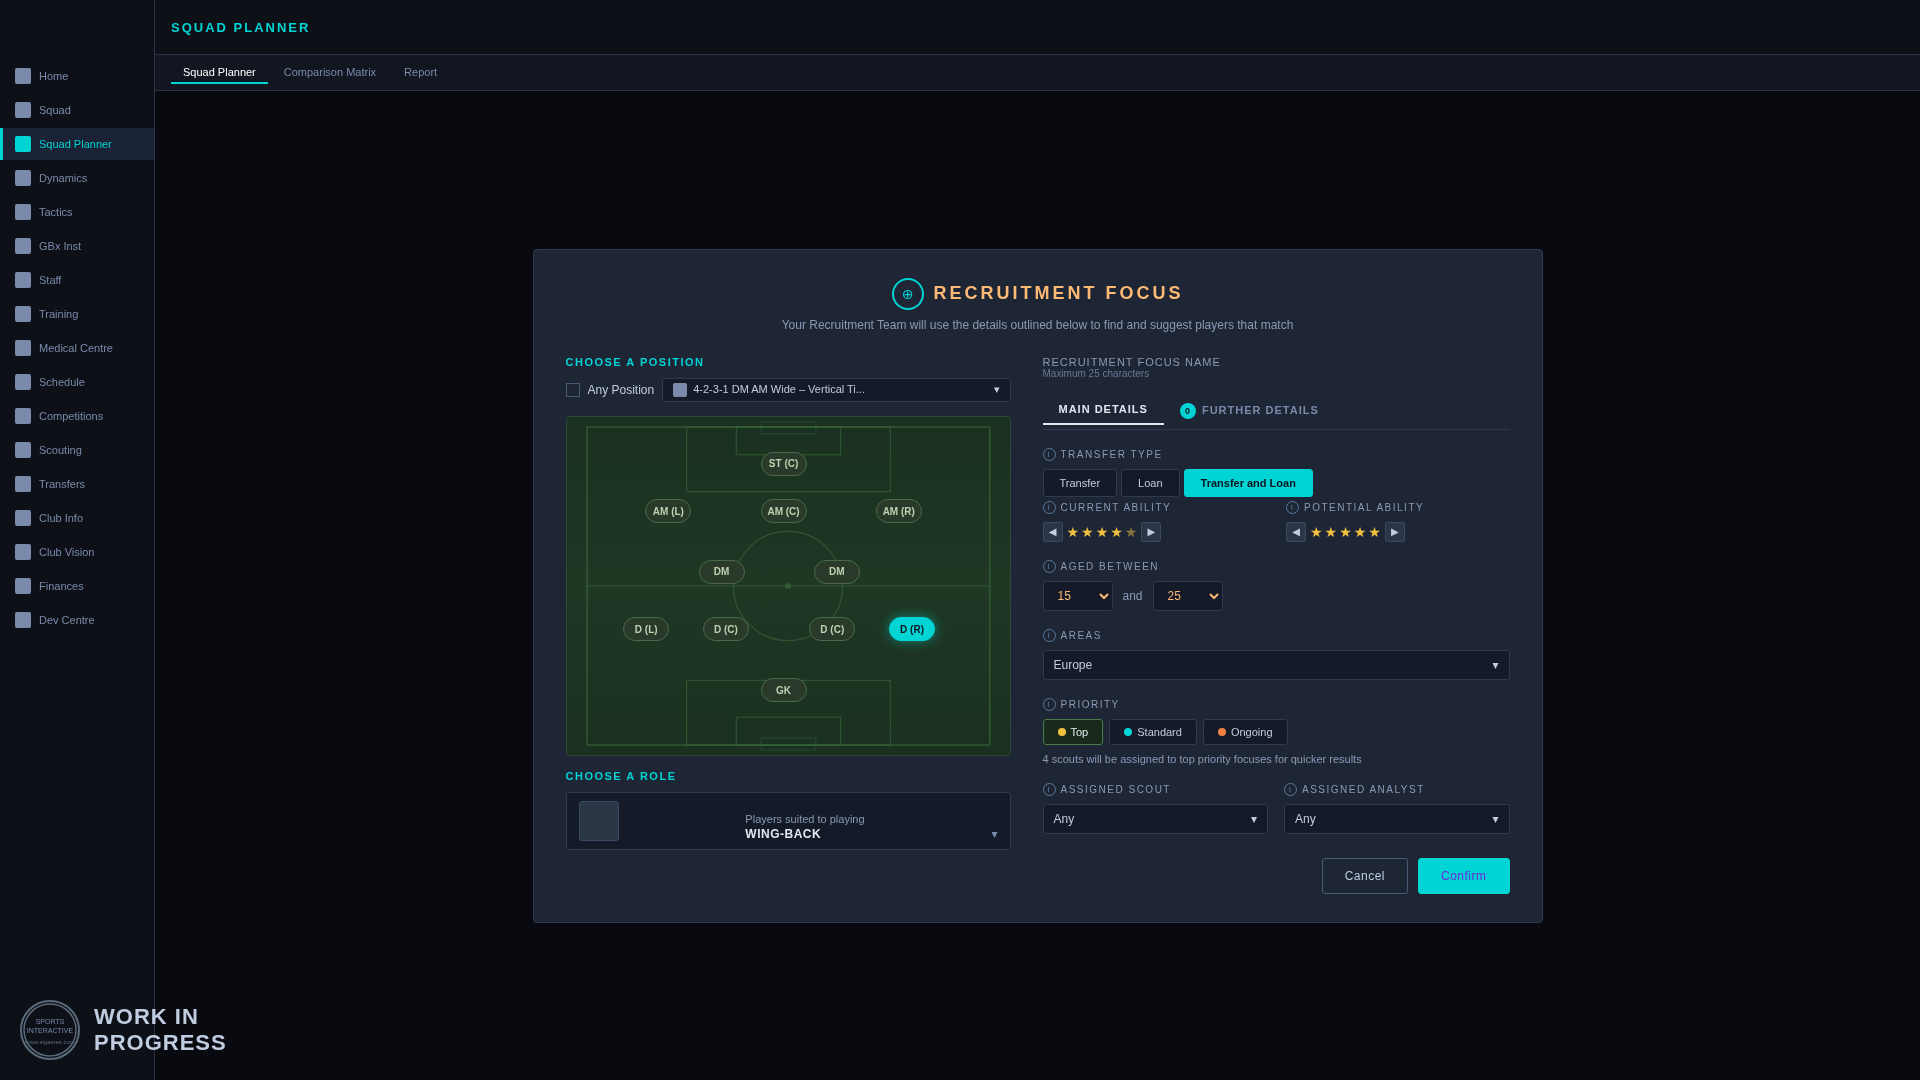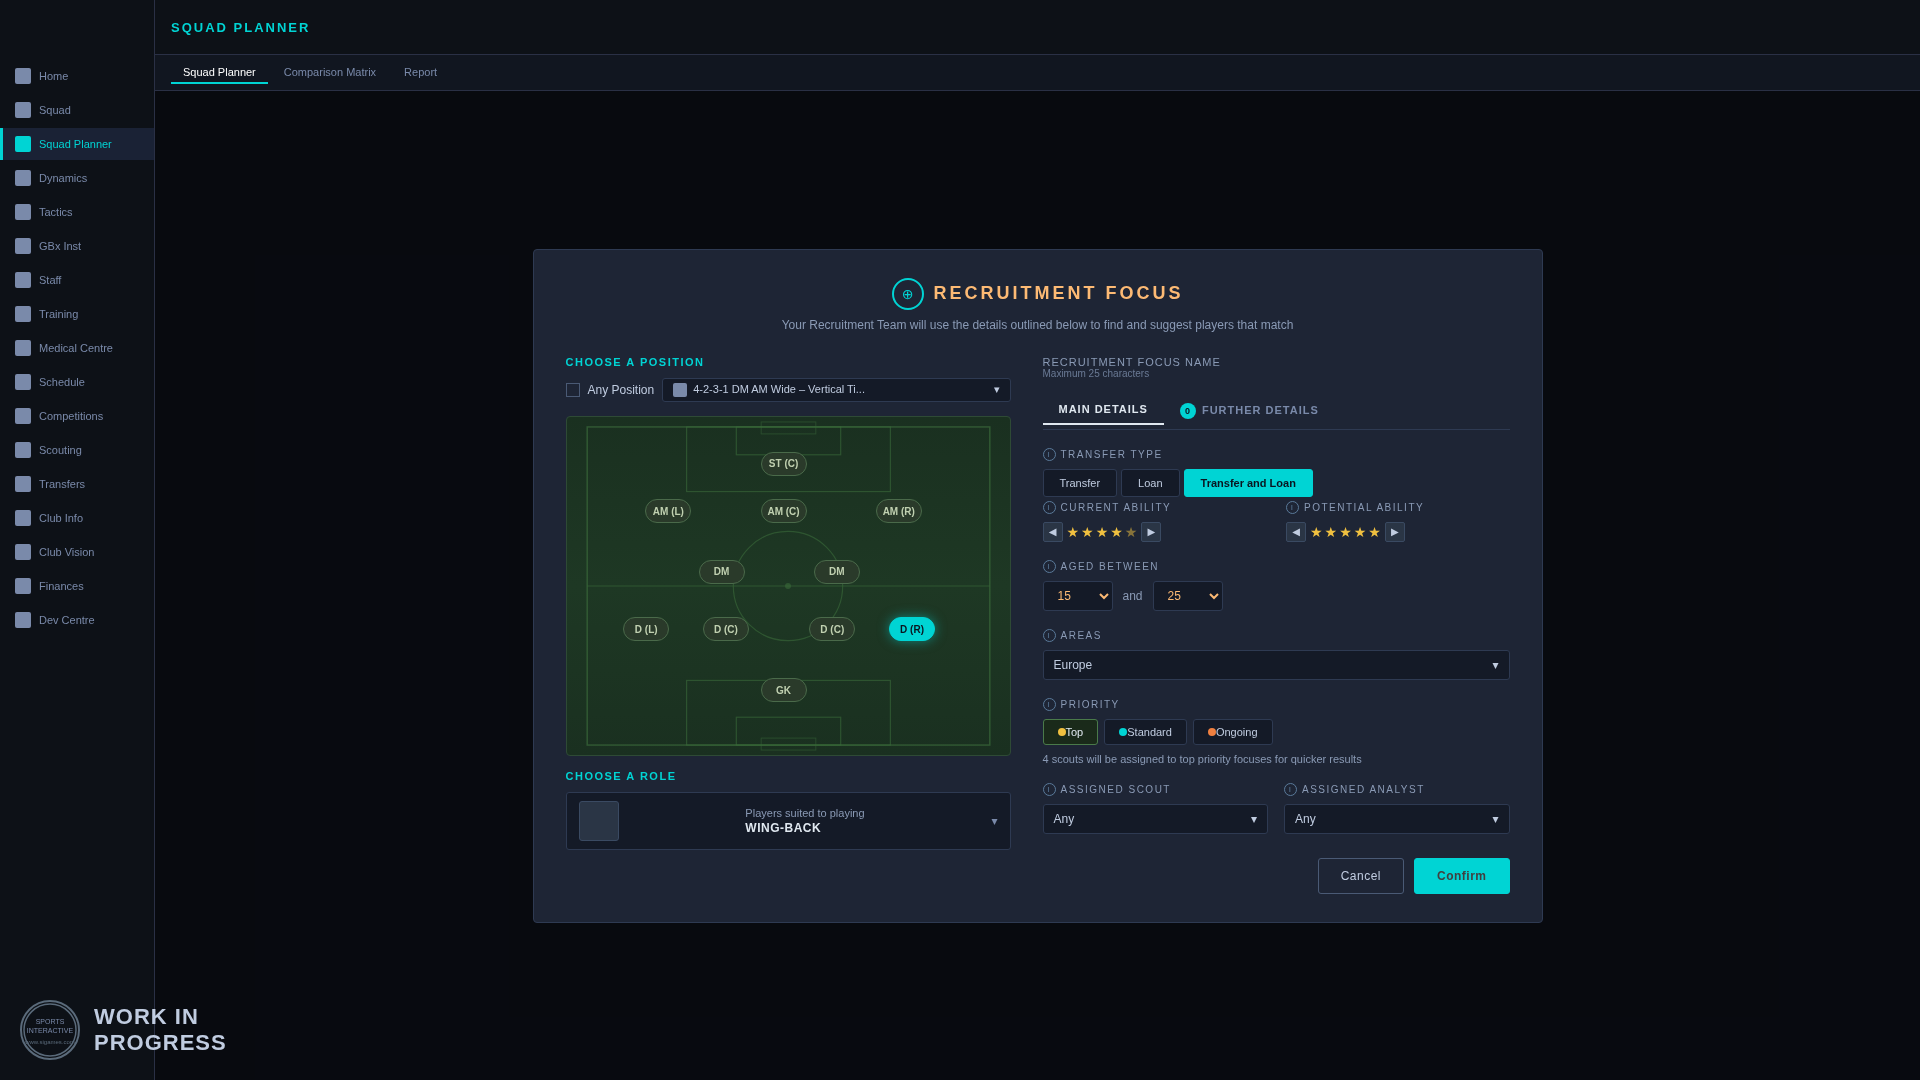--- a/index.html
+++ b/index.html
@@ -268,21 +268,21 @@
     }
     .role-dropdown {
       background: #141a27;
       border: 1px solid #2e3a52;
       border-radius: 3px;
       padding: 8px 12px;
       color: #c0cce0;
       font-size: 12px;
       cursor: pointer;
       display: flex;
-      align-items: center;
+      align-items: flex-end;
       justify-content: space-between;
     }
     .role-dropdown-content {
       display: flex;
       flex-direction: column;
       gap: 2px;
     }
     .role-label {
       color: #8a9ab5;
       font-size: 11px;
@@ -496,20 +496,21 @@
     .priority-btn {
       padding: 6px 14px;
       border: 1px solid #2e3a52;
       border-radius: 3px;
       background: #141a27;
       color: #c0cce0;
       font-size: 11px;
       cursor: pointer;
       display: flex;
       align-items: center;
+      gap: 5px;
     }
     .priority-btn.active {
       background: #1a2a1a;
       border-color: #4a7a4a;
       color: #e0e8f0;
     }
     .priority-dot {
       width: 8px;
       height: 8px;
       border-radius: 50%;
@@ -562,23 +563,23 @@
       color: #c0cce0;
       font-size: 12px;
       cursor: pointer;
       letter-spacing: 0.5px;
     }
     .btn-confirm {
       padding: 10px 22px;
       background: #00d4d4;
       border: 1px solid #00d4d4;
       border-radius: 3px;
-      color: #404040;
+      color: #6d28d9;
       font-size: 12px;
-      font-weight: bold;
+      font-weight: normal;
       cursor: pointer;
       letter-spacing: 0.5px;
     }
 
     
     .watermark {
       position: absolute;
       bottom: 20px;
       left: 20px;
       display: flex;

